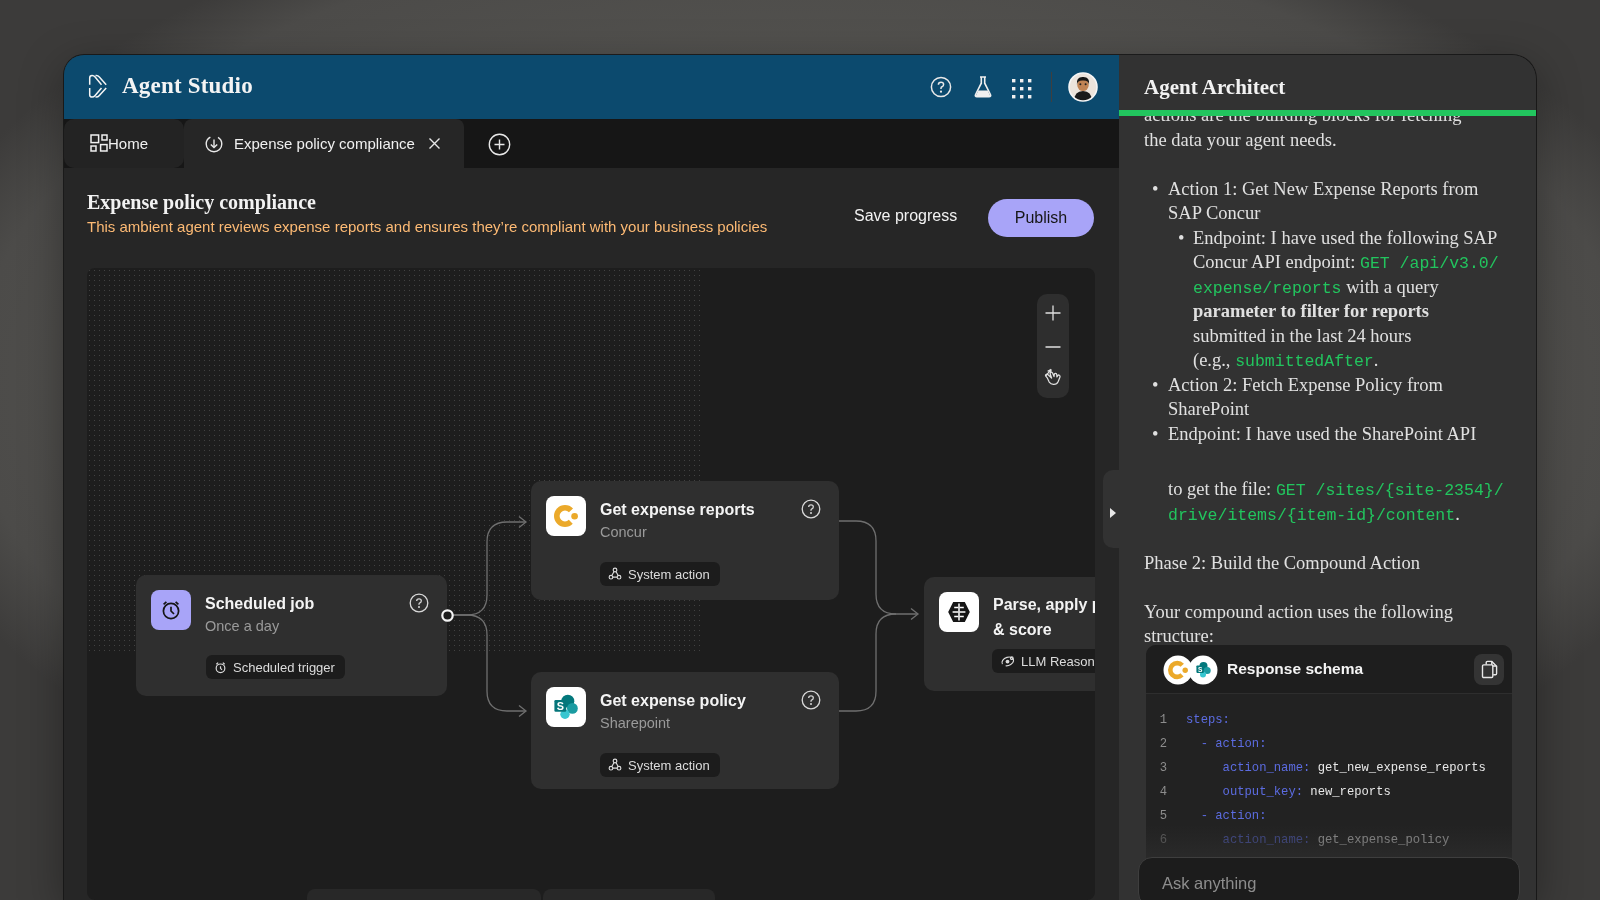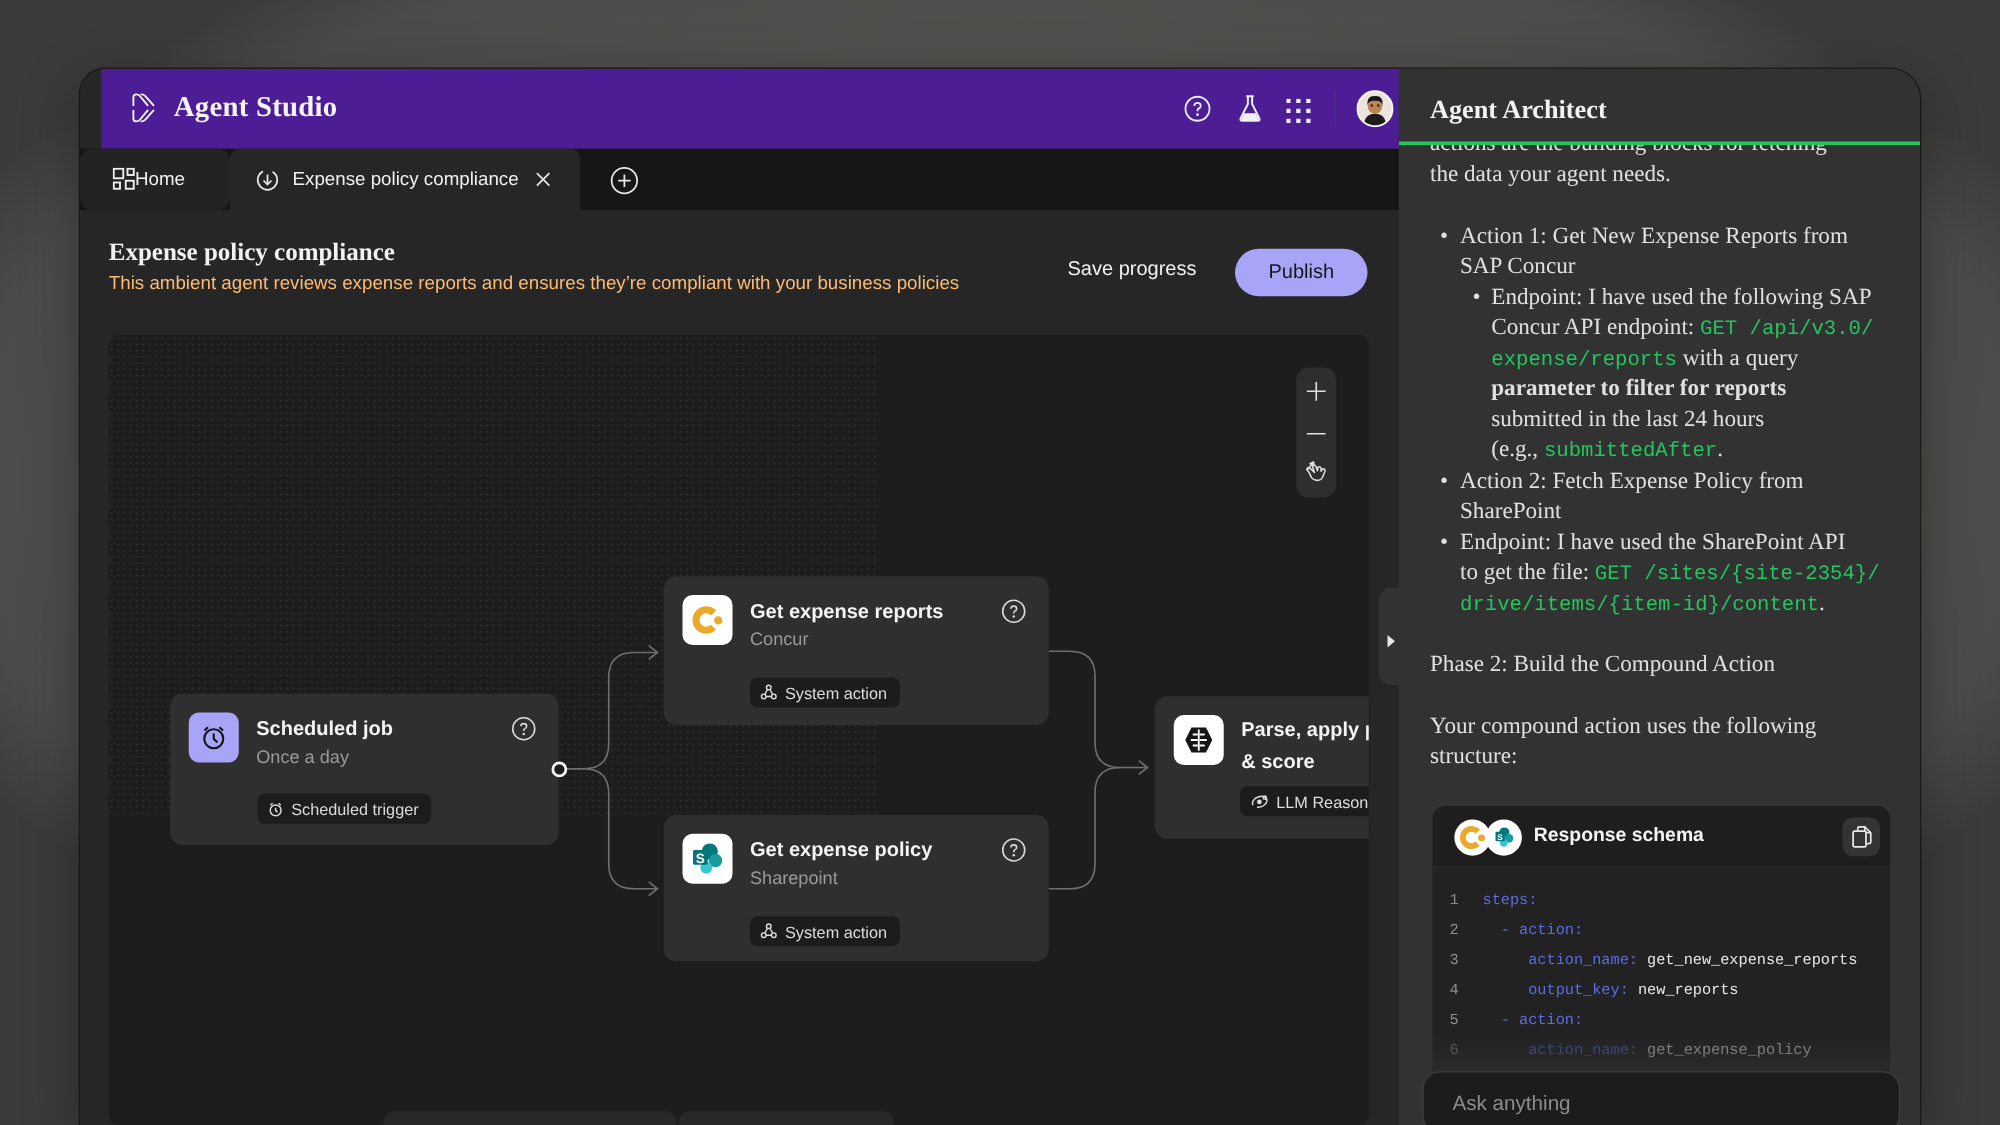--- a/index.html
+++ b/index.html
@@ -6,59 +6,59 @@
   html,body { width:1600px; height:900px; overflow:hidden; background:#4c4b4a;
     font-family:"Liberation Sans", sans-serif; }
   #bgv { position:absolute; left:0; top:0; width:1600px; height:900px;
     background:radial-gradient(920px 510px at 50% 43%, #565553 0%, #53524f 60%, #4c4b49 90%, #3c3b3a 100%); }
   .abs { position:absolute; }
   #win { position:absolute; left:64px; top:55px; width:1472px; height:845px;
     border-radius:20px 24px 0 0; overflow:hidden; background:#262626;
     box-shadow:0 0 0 1px rgba(20,20,20,0.85), 0 12px 44px rgba(0,0,0,0.35); }
   
   #main { position:absolute; left:0; top:0; width:1055px; height:845px; background:#262626; }
-  #hdr { position:absolute; left:0; top:0; width:1055px; height:64px; background:#4c1d95;margin-left:17px; }
+  #hdr { position:absolute; left:0; top:0; width:1055px; height:64px; background:#0c4a6e; }
   #hdr .brand { position:absolute; left:58px; top:18px; font-family:"Liberation Serif",serif;
     font-weight:bold; font-size:23px; color:#f4f4f4; letter-spacing:.2px; }
   #tabrow { position:absolute; left:0; top:64px; width:1055px; height:49px; background:#161616; }
   #tab-home { position:absolute; left:0; top:0; width:120px; height:49px; background:#232323;
     border-radius:10px; color:#f0f0f0; font-size:15px; }
   #tab-home span { position:absolute; left:44px; top:16px; }
   #tab-active { position:absolute; left:120px; top:0; width:280px; height:49px; background:#262626;
     border-radius:8px 8px 0 0; color:#f0f0f0; font-size:15px; }
   #tab-active .lbl { position:absolute; left:50px; top:16px; }
   #pagehead-title { position:absolute; left:23px; top:136px; font-family:"Liberation Serif",serif;
     font-weight:bold; font-size:20px; color:#f2f2f2; }
   #pagehead-sub { position:absolute; left:23px; top:163px; font-size:15px; color:#fdba74; }
   #saveprog { position:absolute; left:790px; top:152px; font-size:16px; color:#f2f2f2; }
   #publish { position:absolute; left:924px; top:144px; width:106px; height:38px; background:#a8a4f8;
     border-radius:19px; color:#161616; font-size:16px; text-align:center; line-height:38px; }
   
   #canvas { position:absolute; left:23px; top:213px; width:1008px; height:632px;
     background:#1d1d1d; border-radius:8px; overflow:hidden; }
   #dots { position:absolute; left:0; top:0; width:615px; height:383px; }
-  .node { position:absolute; background:#2f2f2f; border-radius:10px; }
+  .node { position:absolute; background:#2f2f2f; border-radius:10px;margin-top:20px; }
   .node .nicon { position:absolute; left:15px; top:15px; width:40px; height:40px; border-radius:8px; }
   .node .ntitle { position:absolute; left:69px; top:17px; font-size:16px; font-weight:bold;
     color:#f4f4f4; line-height:24px; }
   .node .nsub { position:absolute; left:69px; top:43px; font-size:14.5px; color:#9a9a9a; }
   .node .nhelp { position:absolute; right:18px; top:18px; width:20px; height:20px; }
   .ntag { position:absolute; left:69px; height:24px; background:#1c1c1c; border-radius:6px;
     color:#dcdcdc; font-size:13px; display:flex; align-items:center; padding:0 10px 0 8px; gap:6px;
     white-space:nowrap; }
   #zoomctl { position:absolute; left:950px; top:26px; width:32px; height:104px; background:#2e2e2e;
     border-radius:10px; }
   .peek { position:absolute; top:621px; height:40px; background:#282828; border-radius:8px 8px 0 0; }
   
   #panel { position:absolute; left:1055px; top:0; width:417px; height:845px; background:#323232;
     border-radius:0 24px 0 0; }
   #phandle { position:absolute; left:-16px; top:415px; width:17px; height:78px; background:#323232;
     border-radius:10px 0 0 10px; }
   #phdr { position:absolute; left:0; top:0; width:417px; height:61px; background:#323232;
-    border-bottom:3px solid #22c55e; z-index:3; border-radius:0 24px 0 0; }
+    border-bottom:6px solid #22c55e; z-index:3; border-radius:0 24px 0 0; }
   #phdr span { position:absolute; left:25px; top:20px; font-family:"Liberation Serif",serif;
     font-weight:bold; font-size:21px; color:#f2f2f2; }
   #ptext { position:absolute; left:25px; top:48px; width:375px; font-family:"Liberation Serif",serif;
     font-size:18.5px; line-height:24.5px; color:#e0e0e0; z-index:1; }
   #ptext .gap { height:24.5px; }
   #ptext .b1 { padding-left:24px; position:relative; }
   #ptext .b1::before { content:"\2022"; position:absolute; left:8px; }
   #ptext .b2 { padding-left:49px; position:relative; }
   #ptext .b2::before { content:"\2022"; position:absolute; left:34px; }
   .mono { font-family:Liberation Mono, monospace; font-size:16.5px; color:#22c55e; line-height:1; }
@@ -321,21 +321,21 @@
       <div style="padding-left:24px;">SAP Concur</div>
       <div class="b2">Endpoint: I have used the following SAP</div>
       <div style="padding-left:49px;">Concur API endpoint: <span class="mono">GET /api/v3.0/</span></div>
       <div style="padding-left:49px;"><span class="mono">expense/reports</span> with a query</div>
       <div style="padding-left:49px;font-weight:bold;">parameter to filter for reports</div>
       <div style="padding-left:49px;">submitted in the last 24 hours</div>
       <div style="padding-left:49px;">(e.g., <span class="mono">submittedAfter</span>.</div>
       <div class="b1">Action 2: Fetch Expense Policy from</div>
       <div style="padding-left:24px;">SharePoint</div>
       <div class="b1">Endpoint: I have used the SharePoint API</div>
-      <div style="padding-left:24px;">to get the file: <span class="mono">GET /sites/{site-2354}/</span></div>
+      <div style="padding-left:24px;margin-top:31px;">to get the file: <span class="mono">GET /sites/{site-2354}/</span></div>
       <div style="padding-left:24px;"><span class="mono">drive/items/{item-id}/content</span>.</div>
       <div class="gap"></div>
       <div>Phase 2: Build the Compound Action</div>
       <div class="gap"></div>
       <div>Your compound action uses the following</div>
       <div>structure:</div>
     </div>
 
     <div id="schema">
       <div class="shdr">

